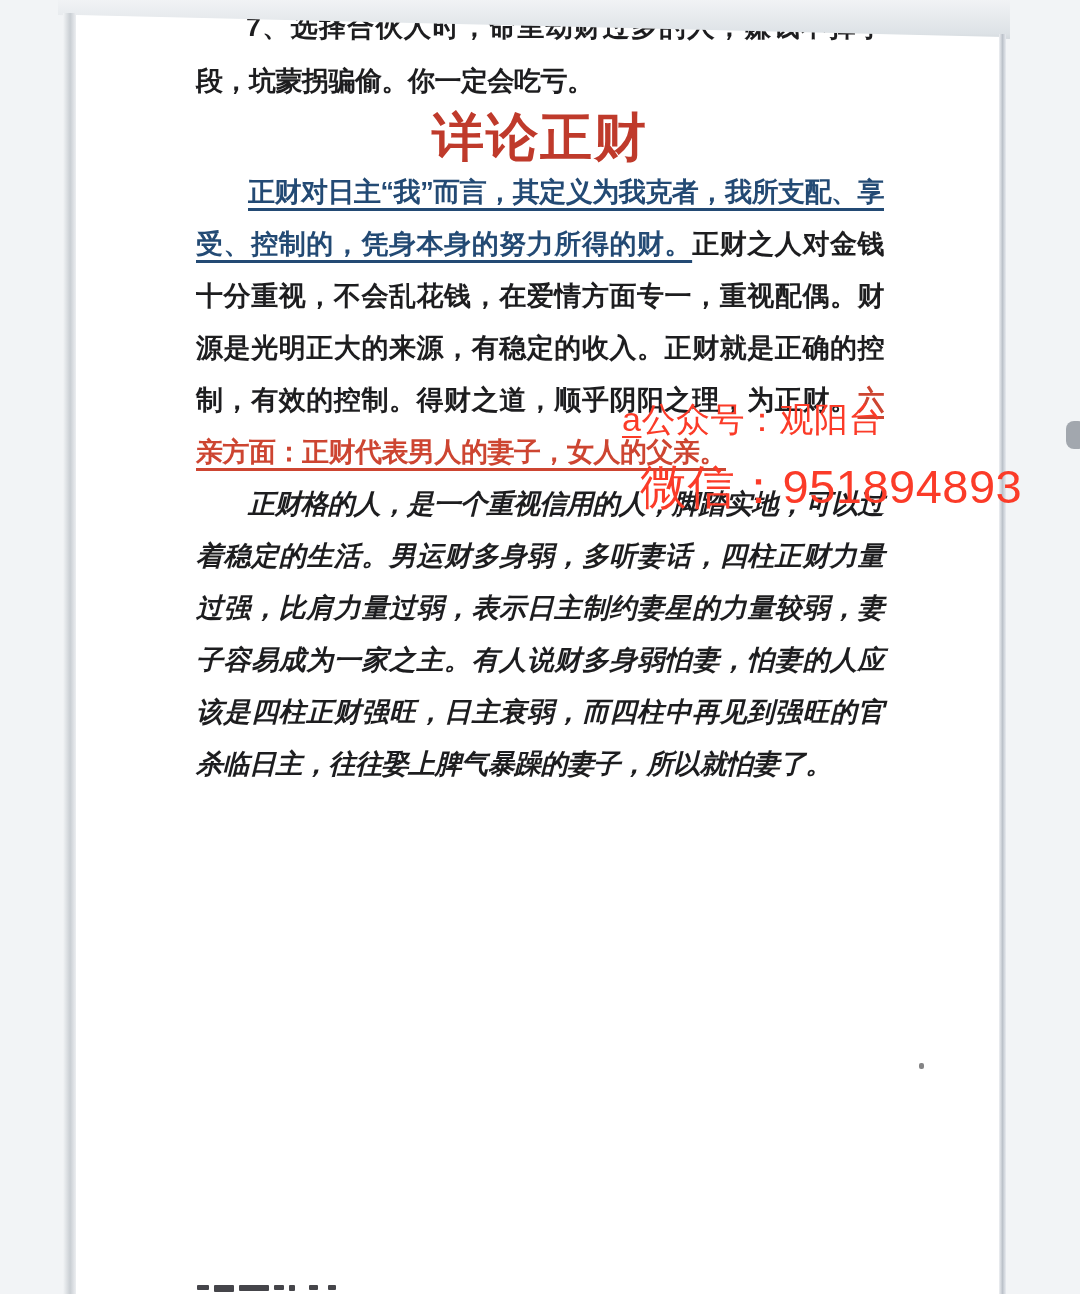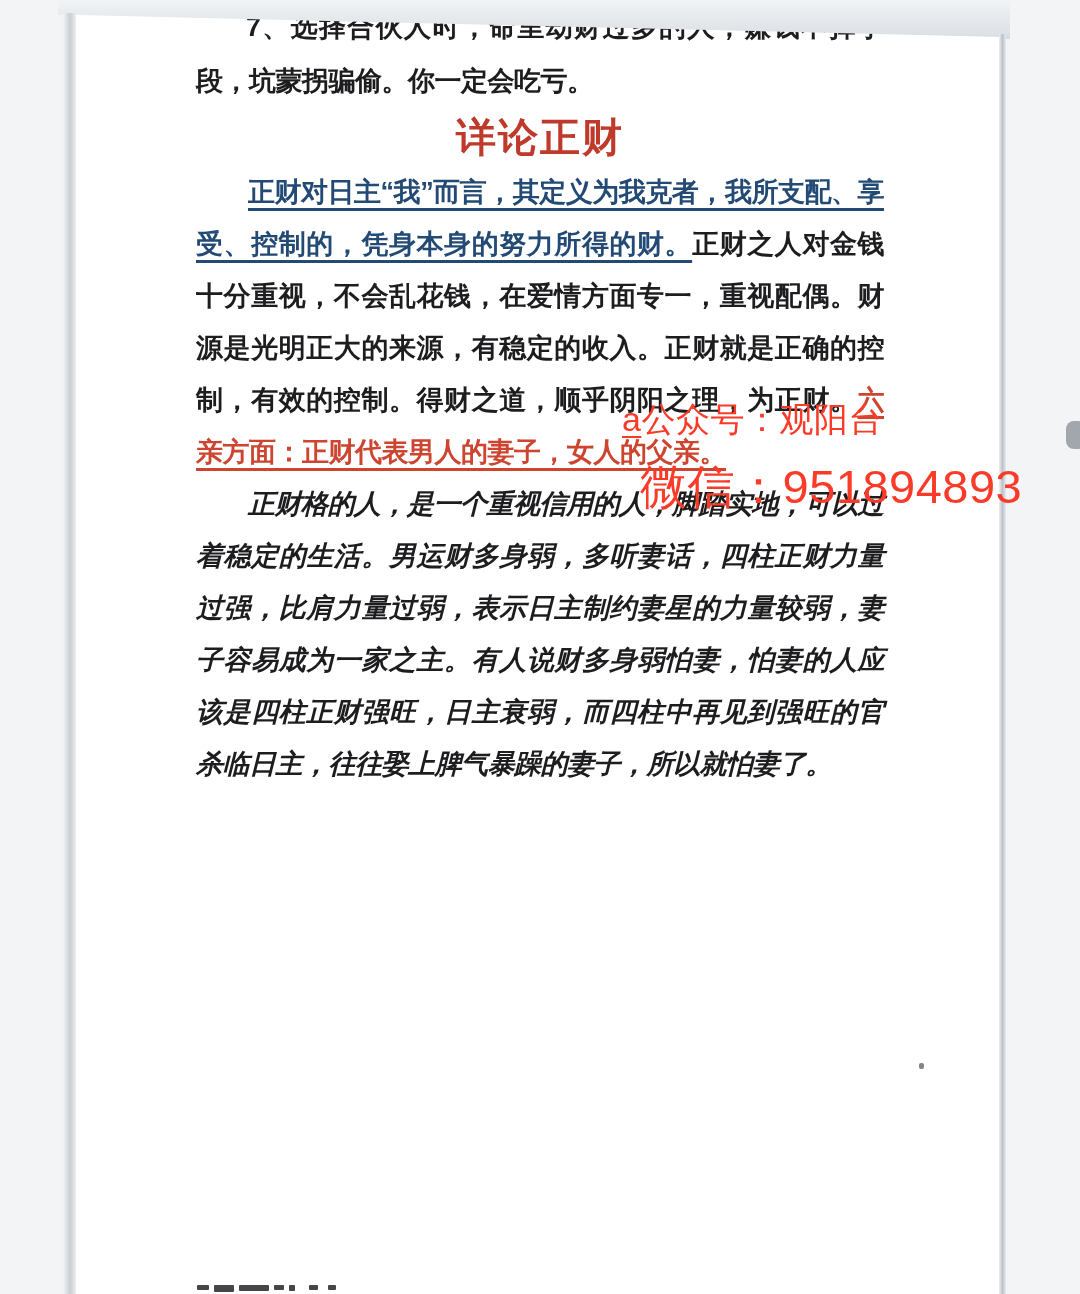--- a/index.html
+++ b/index.html
@@ -38,21 +38,21 @@
   .content{
     position:absolute;left:120px;top:0;width:688px;
     color:#1d1d1f;font-weight:700;font-size:27px;line-height:52px;
     letter-spacing:-0.5px;
     text-align:justify;text-justify:inter-ideograph;
   }
   .content p{margin:0;}
   .p7{margin-top:128px;text-indent:50px;line-height:54px;}
   .p8{margin-top:30px;text-indent:50px;}
   .heading{
-    margin-top:26px;font-size:40px;line-height:58px;font-weight:800;
+    margin-top:26px;font-size:52px;line-height:58px;font-weight:800;
     text-align:center;color:#bf3a2b;letter-spacing:2px;text-indent:0;
   }
   .main-para{margin-top:32px;text-indent:52px;}
   .body-para{margin-top:33px;text-indent:52px;font-style:italic;}
   .seg-blue{
     color:#234a74;
     text-decoration:underline;text-decoration-thickness:3px;
     text-underline-offset:7px;text-decoration-color:#234a74;
   }
   .seg-red{

